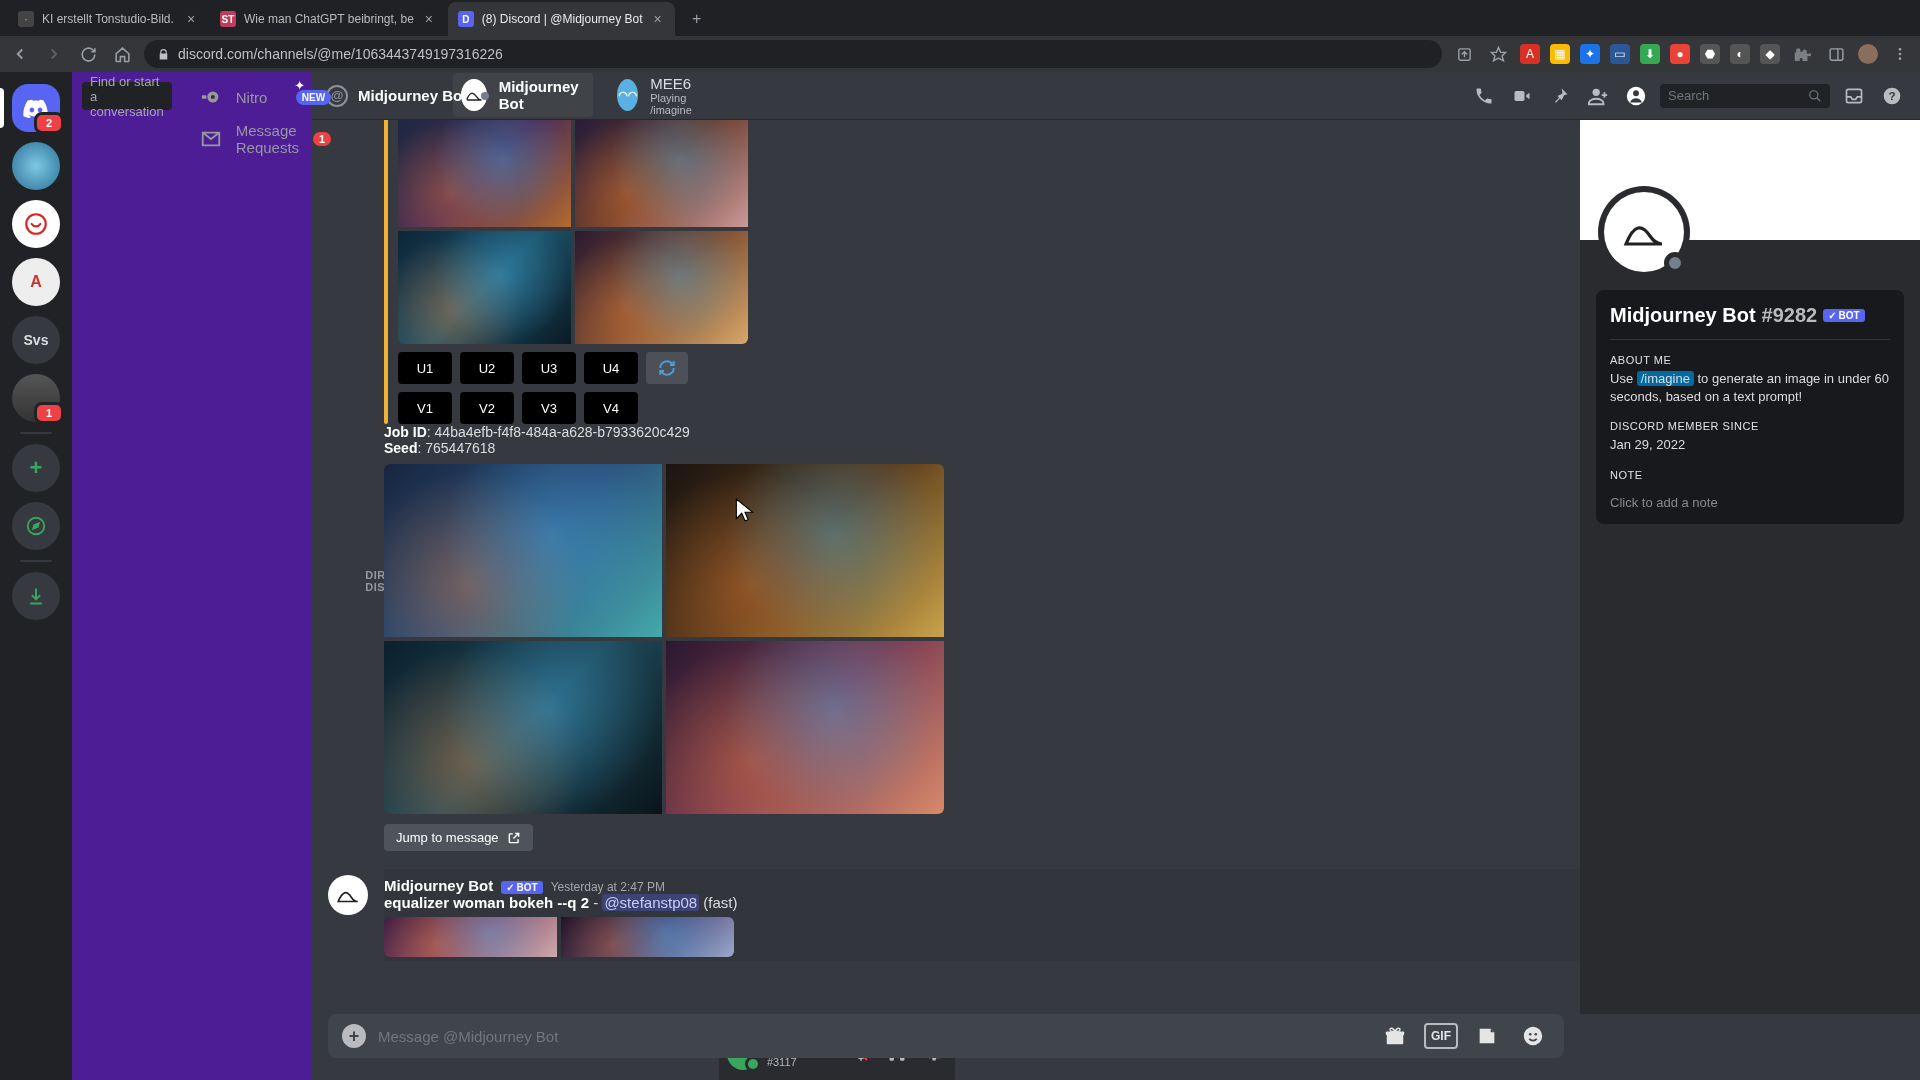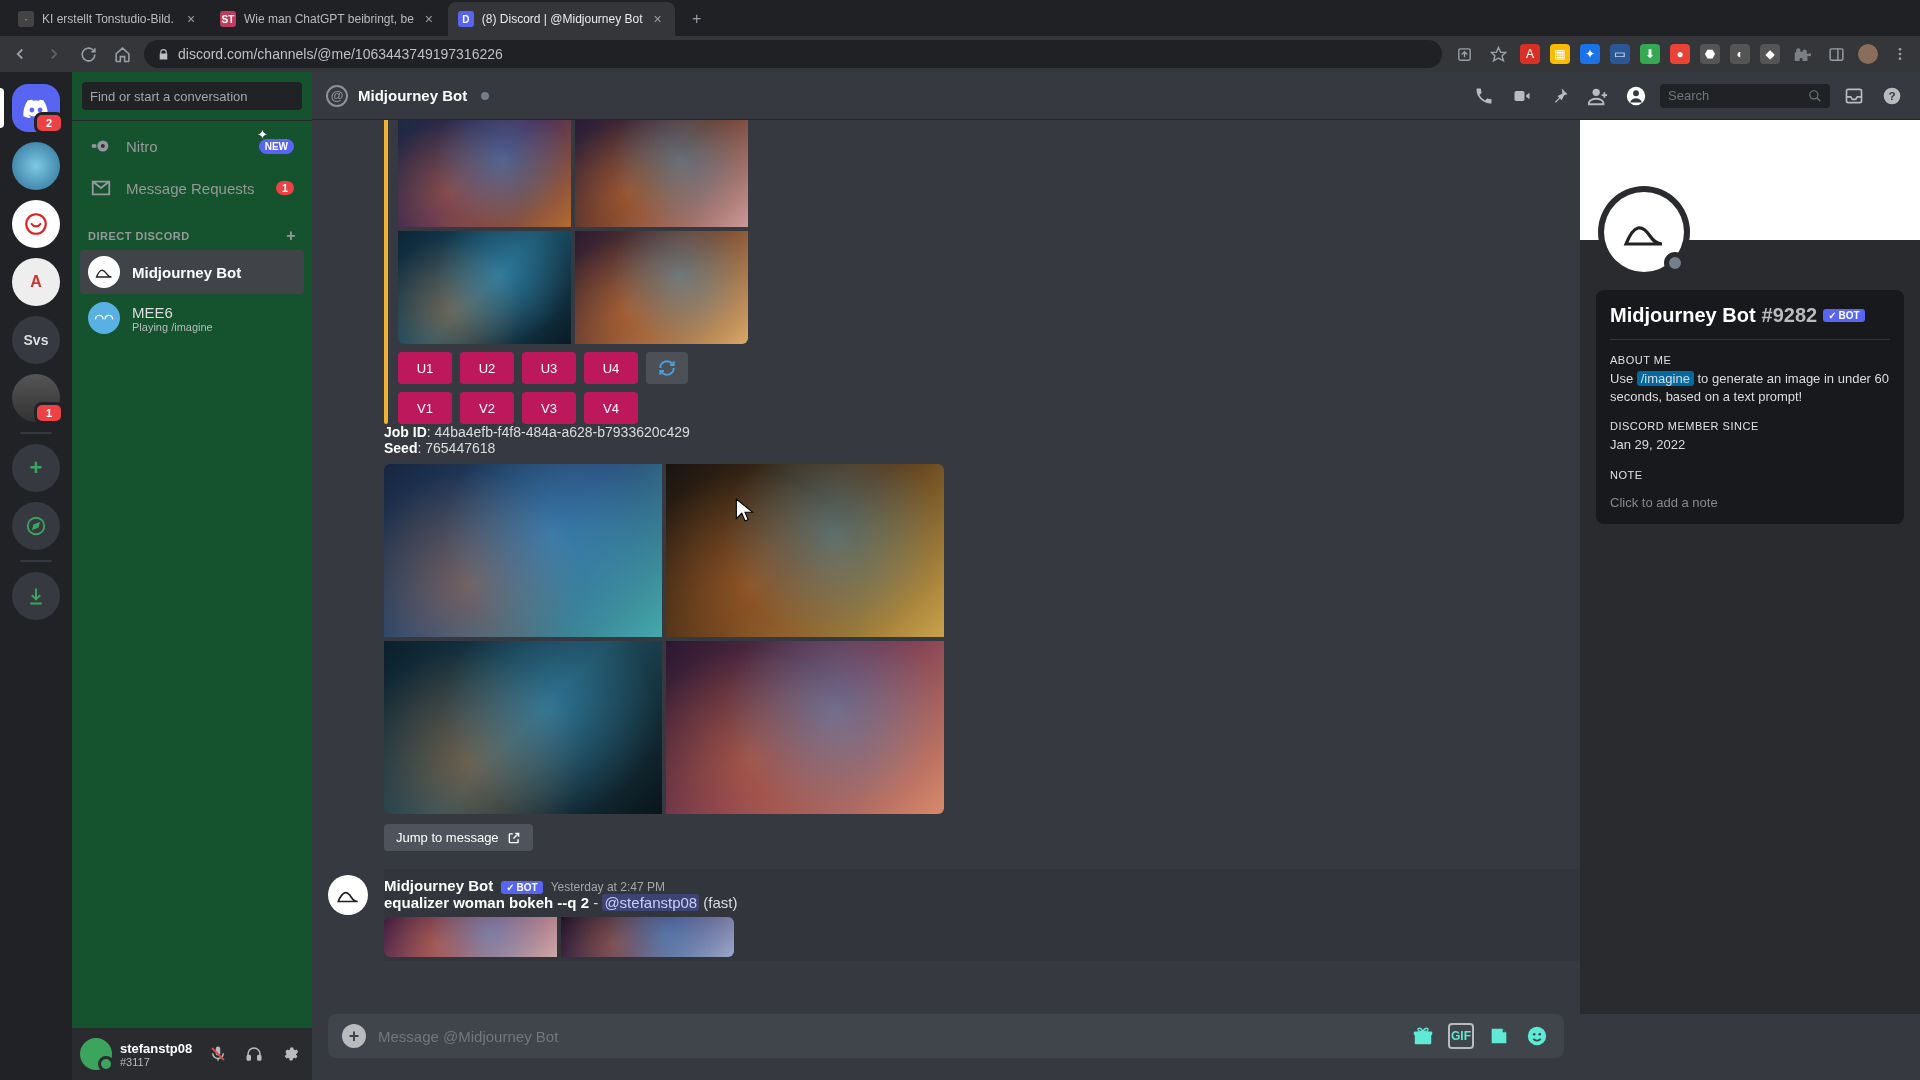--- a/index.html
+++ b/index.html
@@ -27,21 +27,21 @@
   .server-rail { width: 72px; background: #202225; display:flex; flex-direction:column; align-items:center; padding-top:12px; gap:10px; }
   .pill { position:absolute; left:0; width:4px; background:#fff; border-radius:0 4px 4px 0; }
   .guild { width:48px; height:48px; border-radius:24px; background:#36393f; display:flex; align-items:center; justify-content:center; color:#dcddde; font-size:16px; font-weight:600; position:relative; cursor:pointer; }
   .guild.active { border-radius:16px; background:#5865f2; }
   .guild.round-img { border-radius:50%; }
   .guild.green { background:#36393f; color:#3ba55d; font-size:22px; }
   .guild .badge { position:absolute; bottom:-2px; right:-4px; min-width:16px; height:16px; padding:0 4px; border-radius:8px; background:#ed4245; color:#fff; font-size:11px; font-weight:700; display:flex; align-items:center; justify-content:center; border:3px solid #202225; box-sizing:content-box;}
   .rail-sep { width:32px; height:2px; background:#36393f; border-radius:1px; }
 
   
-  .dm-sidebar { width: 240px; background:#14532d; display:flex; flex-direction:column; }
+  .dm-sidebar { width: 240px; background:#4c1d95; display:flex; flex-direction:row; }
   .dm-search { margin:10px; height:28px; background:#202225; border-radius:4px; color:#a3a6aa; font-size:13px; display:flex; align-items:center; padding:0 8px; }
   .dm-top { padding: 4px 8px; }
   .dm-nav-item { display:flex; align-items:center; gap:14px; height:42px; padding:0 10px; border-radius:4px; color:#96989d; font-size:15px; cursor:pointer; position:relative;}
   .dm-nav-item .nicon { width:22px; height:22px; display:flex; align-items:center; justify-content:center; }
   .dm-nav-item .right-badge { margin-left:auto; background:#ed4245; color:#fff; font-size:11px; font-weight:700; padding:1px 6px; border-radius:8px; }
   .new-pill { margin-left:auto; background:#5865f2; color:#fff; font-size:10px; font-weight:700; padding:2px 6px; border-radius:8px; }
   .dm-header { display:flex; align-items:center; justify-content:space-between; padding: 14px 16px 4px; color:#96989d; font-size:11px; font-weight:700; letter-spacing:0.5px;}
   .dm-item { display:flex; align-items:center; gap:12px; height:44px; padding:0 8px; margin:1px 8px; border-radius:4px; color:#96989d; font-size:15px;}
   .dm-item.selected { background:#404449; color:#fff; }
   .dm-item .avatar { width:32px; height:32px; border-radius:50%; background:#36393f; display:flex; align-items:center; justify-content:center;}
@@ -64,21 +64,21 @@
   .hdr-search { width:170px; height:24px; background:#202225; border-radius:4px; display:flex; align-items:center; padding:0 8px; color:#72767d; font-size:13px; gap:6px;}
 
   .content-row { flex:1; display:flex; min-height:0;}
   .messages { flex:1; overflow:hidden; position:relative; padding: 0 16px 16px 20px;}
   .msg-scroll { position:absolute; inset:0; padding: 0 16px 0 72px;}
 
   .grid4 { display:grid; grid-template-columns:1fr 1fr; gap:4px; border-radius:6px; overflow:hidden;}
   .genimg { background:linear-gradient(135deg,#1b2840,#4a2a55,#b36a2f); position:relative;}
   .genimg::after{content:''; position:absolute; inset:0; background:radial-gradient(circle at 60% 40%, rgba(78,195,255,.35), transparent 55%), radial-gradient(circle at 30% 70%, rgba(255,140,60,.35), transparent 50%);}
   .btn-row { display:flex; gap:8px; margin-top:8px;}
-  .mj-btn { background:#be185d; color:#fff; font-size:13px; font-weight:500; height:32px; min-width:54px; padding:0 12px; border-radius:4px; display:flex; align-items:center; justify-content:center;}
+  .mj-btn { background:#000000; color:#fff; font-size:13px; font-weight:500; height:32px; min-width:54px; padding:0 12px; border-radius:4px; display:flex; align-items:center; justify-content:center;}
   .mj-btn.cycle { background:#4f545c; }
 
   .prompt-title { font-weight:700; color:#fff; font-size:15px; margin-top:14px;}
   .meta-line { font-size:14px; color:#dcddde; }
   .meta-line b { color:#fff; }
 
   .jump-btn { display:inline-flex; align-items:center; gap:8px; background:#4f545c; color:#fff; font-size:13px; padding:6px 12px; border-radius:4px; margin-top:10px;}
 
   .msg-block { position:relative; padding:8px 0 4px 0; margin-top:18px;}
   .msg-hover { background:#32353b; border-radius:0;}
@@ -89,21 +89,21 @@
   .bot-tag { background:#5865f2; color:#fff; font-size:10px; font-weight:700; padding:1px 5px; border-radius:3px; display:inline-flex; align-items:center; gap:2px;}
   .timestamp { color:#a3a6aa; font-size:12px;}
   .msg-text { font-size:15px; color:#dcddde; }
   .msg-text b { color:#fff; font-weight:700;}
   .mention { color:#c9cdfb; background:rgba(88,101,242,.3); border-radius:3px; padding:0 2px;}
 
   .composer { position:relative; margin: 0 16px 22px 16px;}
   .composer-inner { background:#40444b; border-radius:8px; height:44px; display:flex; align-items:center; padding:0 14px; gap:12px;}
   .attach-btn { width:24px; height:24px; border-radius:50%; background:#b9bbbe; color:#40444b; display:flex; align-items:center; justify-content:center; font-size:18px; font-weight:700;}
   .composer-input { flex:1; color:#72767d; font-size:15px;}
-  .comp-btn { width:26px; height:26px; display:flex; align-items:center; justify-content:center; color:#5eead4; font-size:13px;}
+  .comp-btn { width:34px; height:26px; display:flex; align-items:center; justify-content:center; color:#e5e5e5; font-size:13px;}
   .gif-btn { font-weight:800; font-size:12px; border:2px solid #b9bbbe; border-radius:4px; padding:1px 3px;}
 
   
   .profile-panel { width:340px; background:#292b2f; display:flex; flex-direction:column;}
   .profile-banner { height:120px; background:#fff; position:relative;}
   .profile-avatar-wrap { position:absolute; left:18px; bottom:-38px; width:92px; height:92px; border-radius:50%; background:#292b2f; padding:6px;}
   .profile-avatar { width:100%; height:100%; border-radius:50%; background:#fff; display:flex; align-items:center; justify-content:center;}
   .profile-avatar svg{width:48px;height:48px;}
   .pa-status { position:absolute; right:4px; bottom:4px; width:22px; height:22px; border-radius:50%; background:#747f8d; border:5px solid #292b2f;}
   .profile-body { padding: 50px 16px 16px;}

